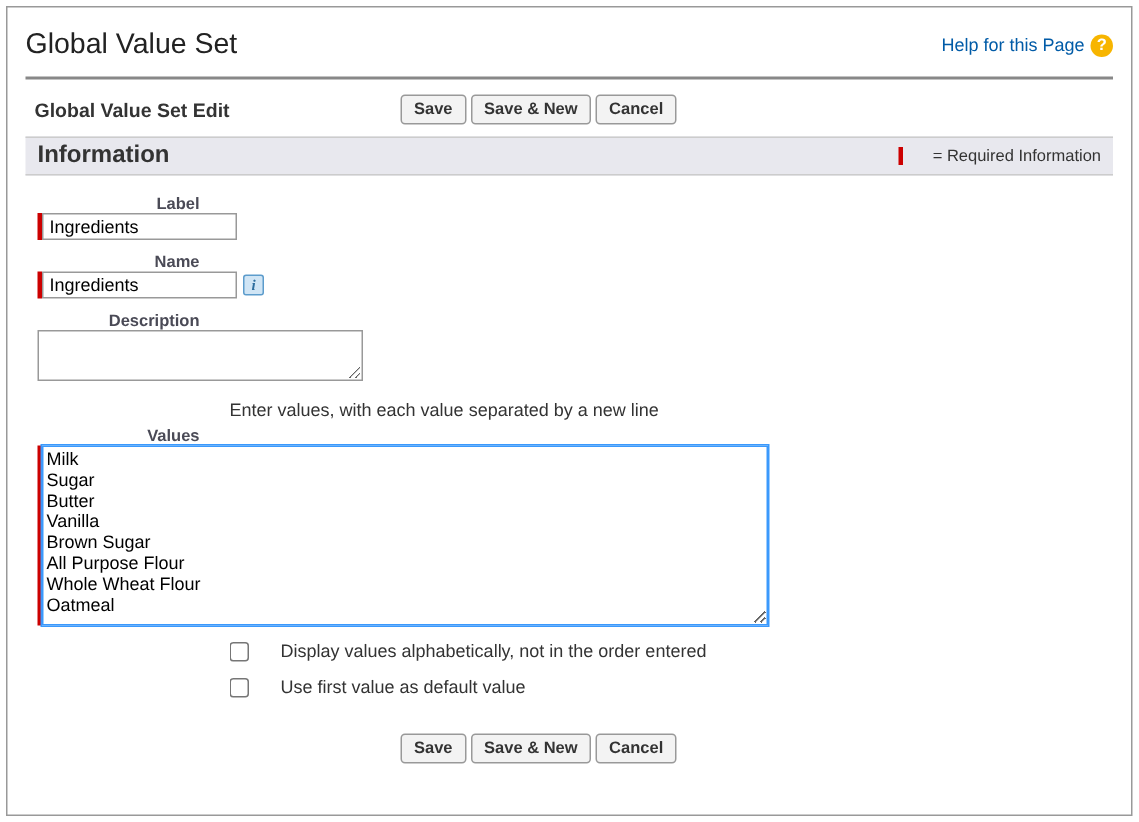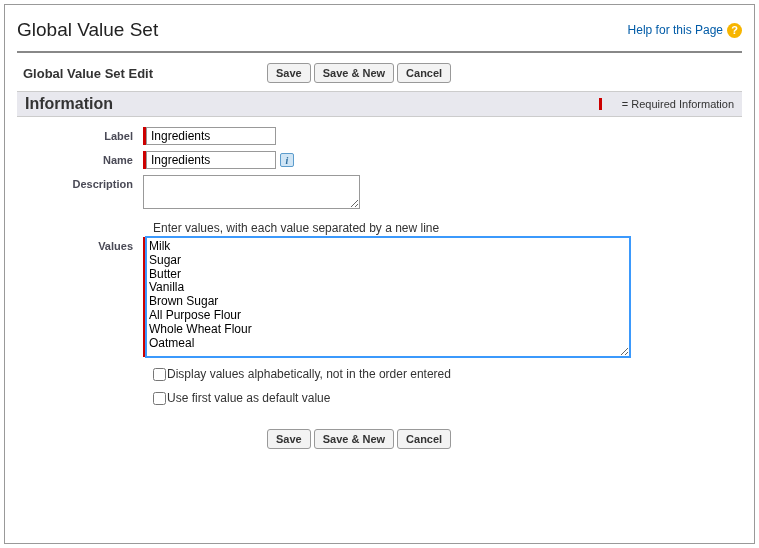--- a/index.html
+++ b/index.html
@@ -102,20 +102,21 @@
   height: 12px;
   background: #c00;
 }
 .form-body {
   padding: 10px 8px;
 }
 .form-row {
   display: flex;
   margin-bottom: 6px;
   align-items: flex-start;
+  flex-direction: column;
 }
 .form-label {
   width: 118px;
   text-align: right;
   font-size: 11px;
   font-weight: bold;
   color: #4a4a56;
   padding-right: 10px;
   padding-top: 3px;
 }
@@ -190,21 +191,21 @@
 .req-indicator-tall {
   width: 3px;
   align-self: stretch;
   background: #c00;
 }
 .checkbox-row {
   display: flex;
   align-items: center;
   margin-left: 128px;
   margin-top: 10px;
-  gap: 1px;
+  gap: 21px;
 }
 .checkbox-row input[type="checkbox"] {
   width: 13px;
   height: 13px;
   cursor: pointer;
 }
 .checkbox-label {
   font-size: 12px;
   color: #333;
 }

